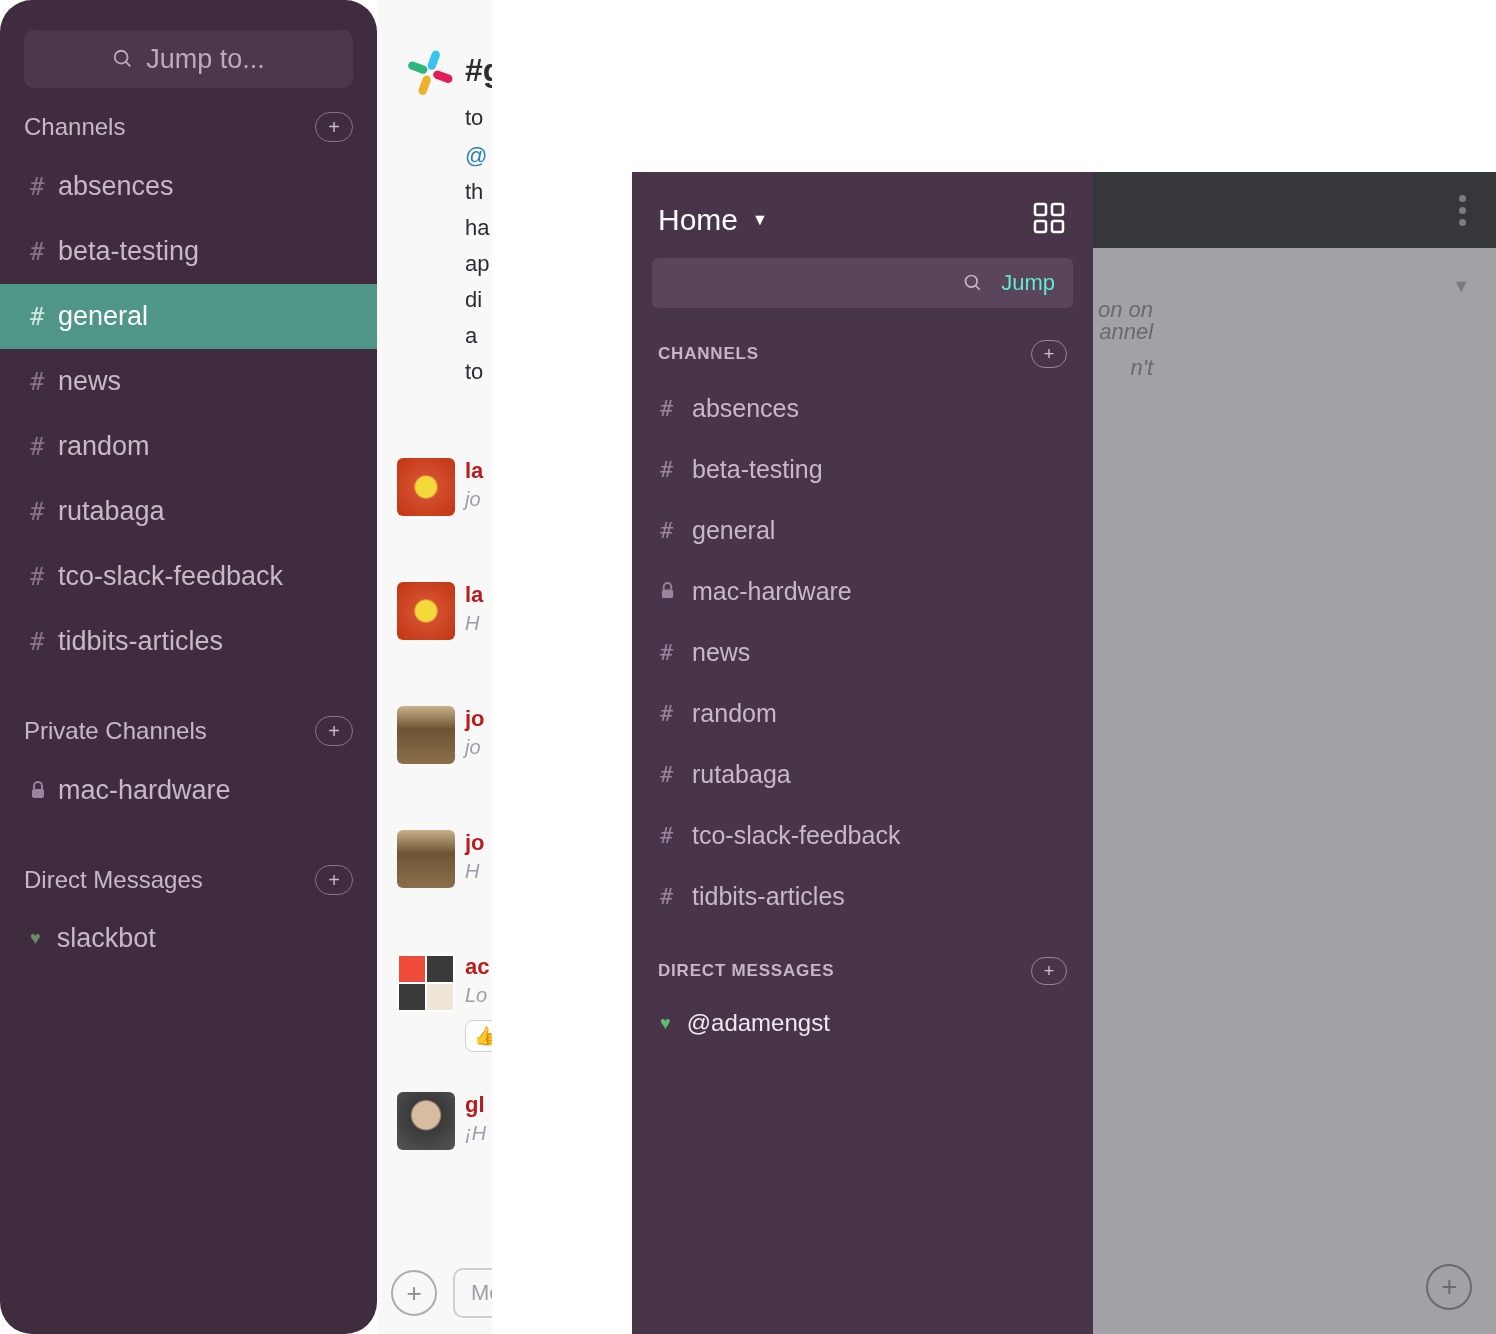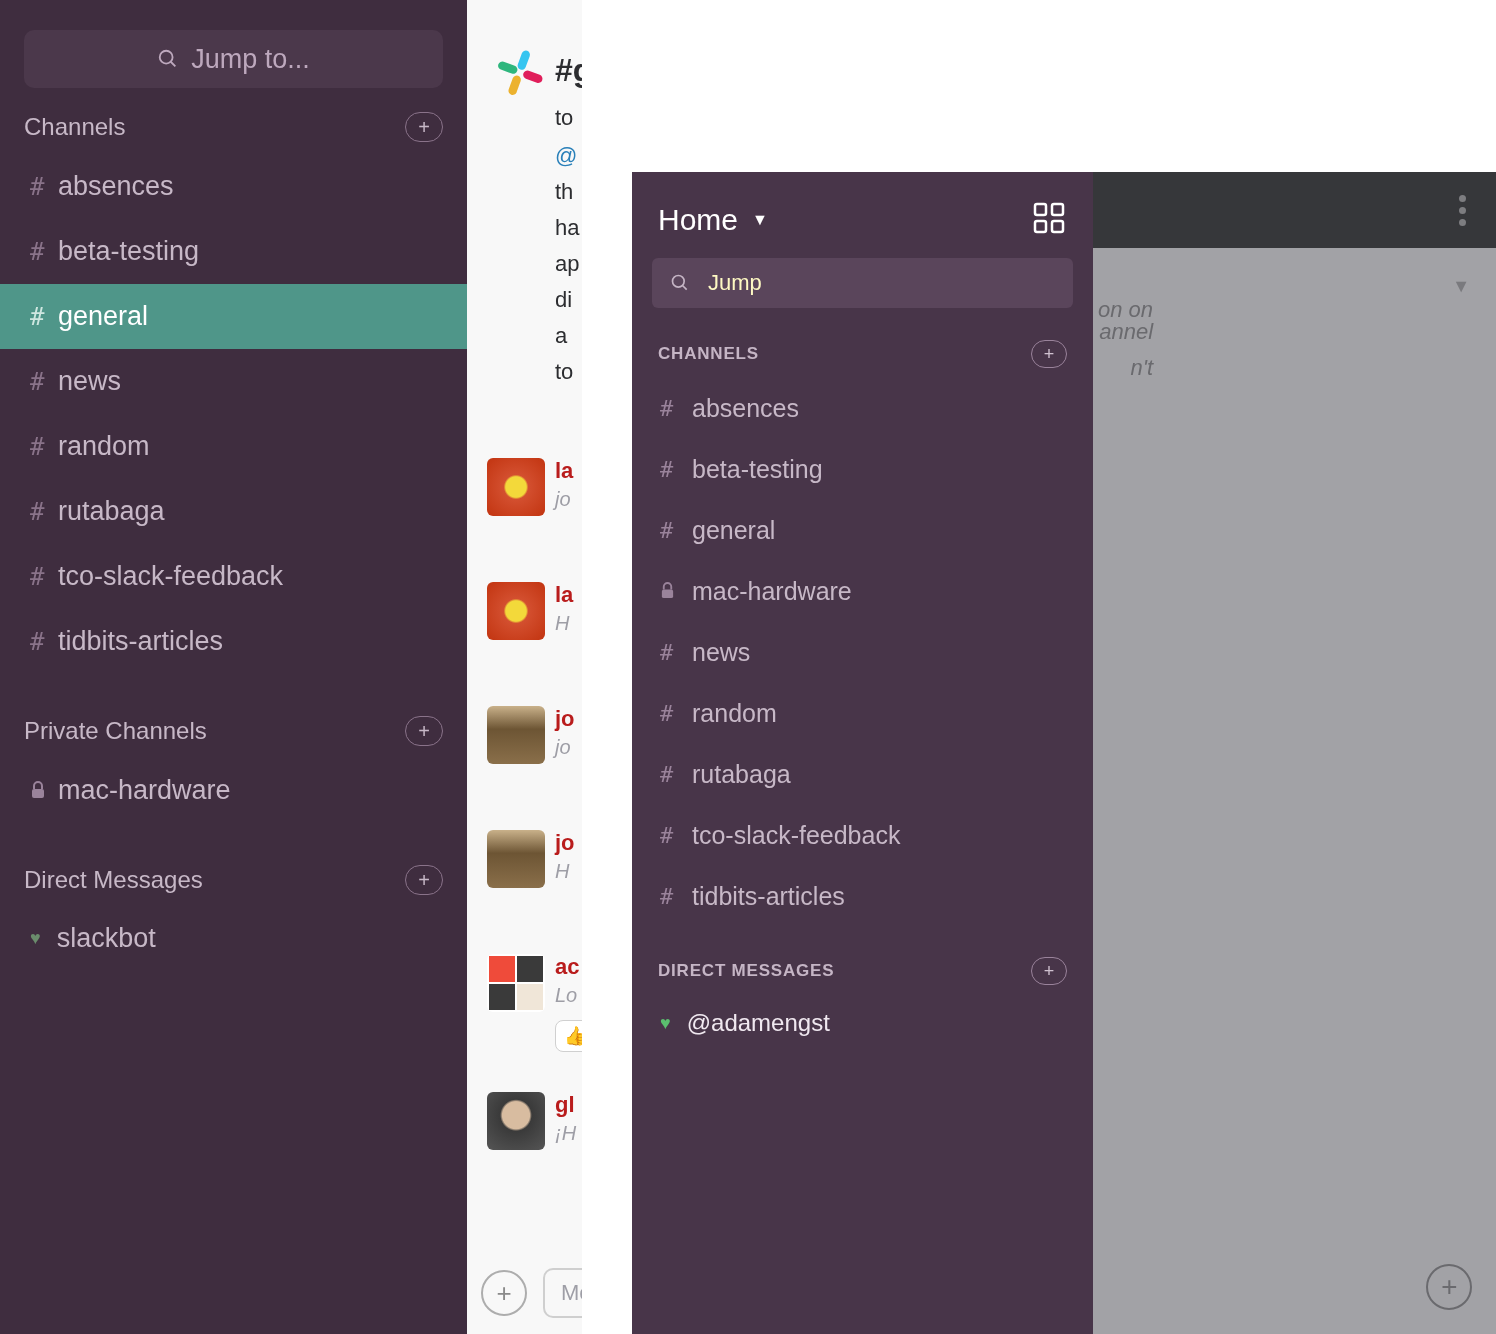--- a/index.html
+++ b/index.html
@@ -7,27 +7,28 @@
     font-family: -apple-system, BlinkMacSystemFont, "Segoe UI", Helvetica, Arial, sans-serif;
     width: 1496px;
     height: 1334px;
     overflow: hidden;
     display: flex;
     background: #fff;
   }
 
   
   .sidebar-left {
-    width: 467px;
+    width: 377px;
     height: 100%;
     background: #3f2d3f;
     color: #c7b8c7;
     padding: 18px 0 0 0;
     position: relative;
     flex-shrink: 0;
+    border-radius: 32px;
   }
   .jump-box {
     margin: 12px 24px 24px 24px;
     height: 58px;
     background: #4b384b;
     border-radius: 10px;
     display: flex;
     align-items: center;
     justify-content: center;
     color: #bda8bd;
@@ -245,23 +246,24 @@
   .msb-home .caret { margin-left: 14px; font-size: 16px; color: #fff; }
   .msb-grid-icon { cursor: pointer; color: #fff; }
   .msb-jump {
     margin: 0 20px 18px 20px;
     height: 50px;
     background: #5a455b;
     border-radius: 6px;
     display: flex;
     align-items: center;
     padding: 0 18px;
-    color: #fef9c3;
+    color: #5eead4;
     font-size: 22px;
     cursor: pointer;
+    justify-content: flex-end;
   }
   .msb-jump svg { margin-right: 18px; }
   .msb-section {
     display: flex;
     align-items: center;
     justify-content: space-between;
     padding: 14px 26px 10px 26px;
   }
   .msb-section-title {
     font-size: 17px;

